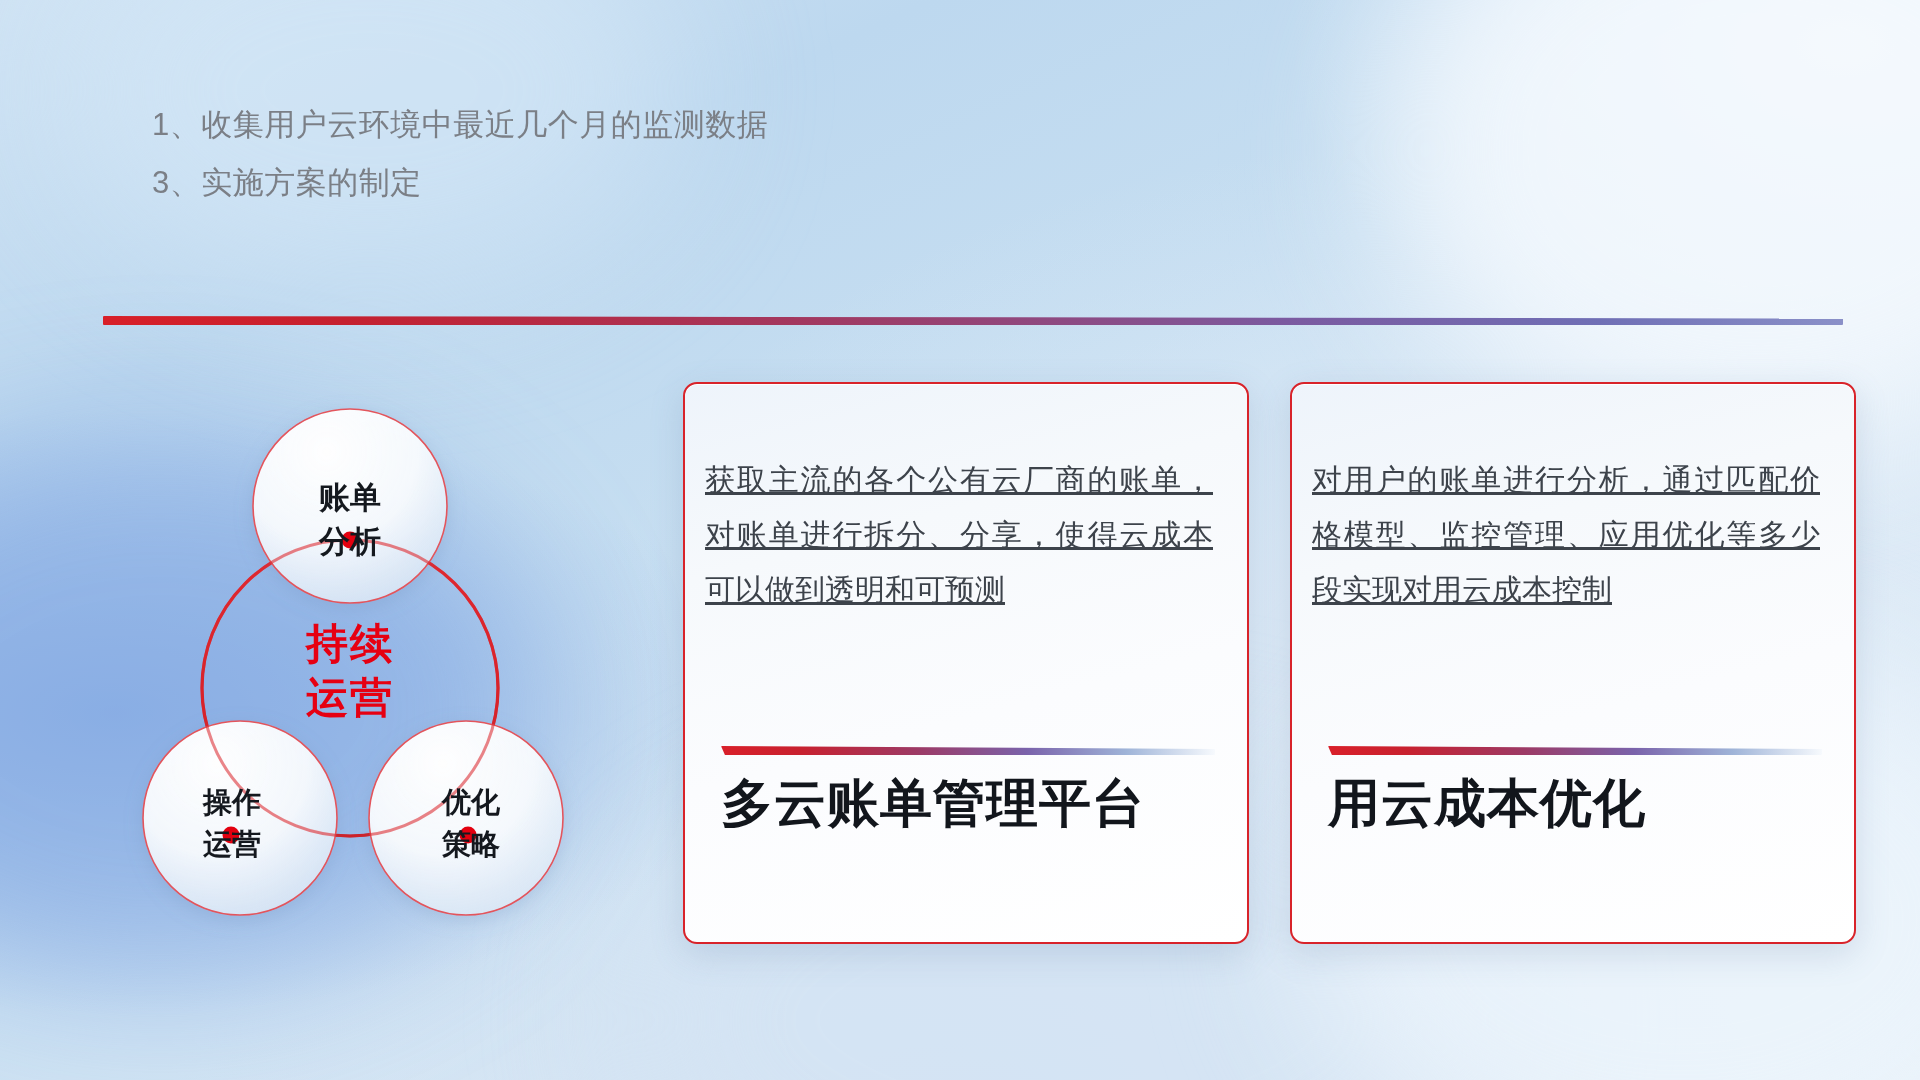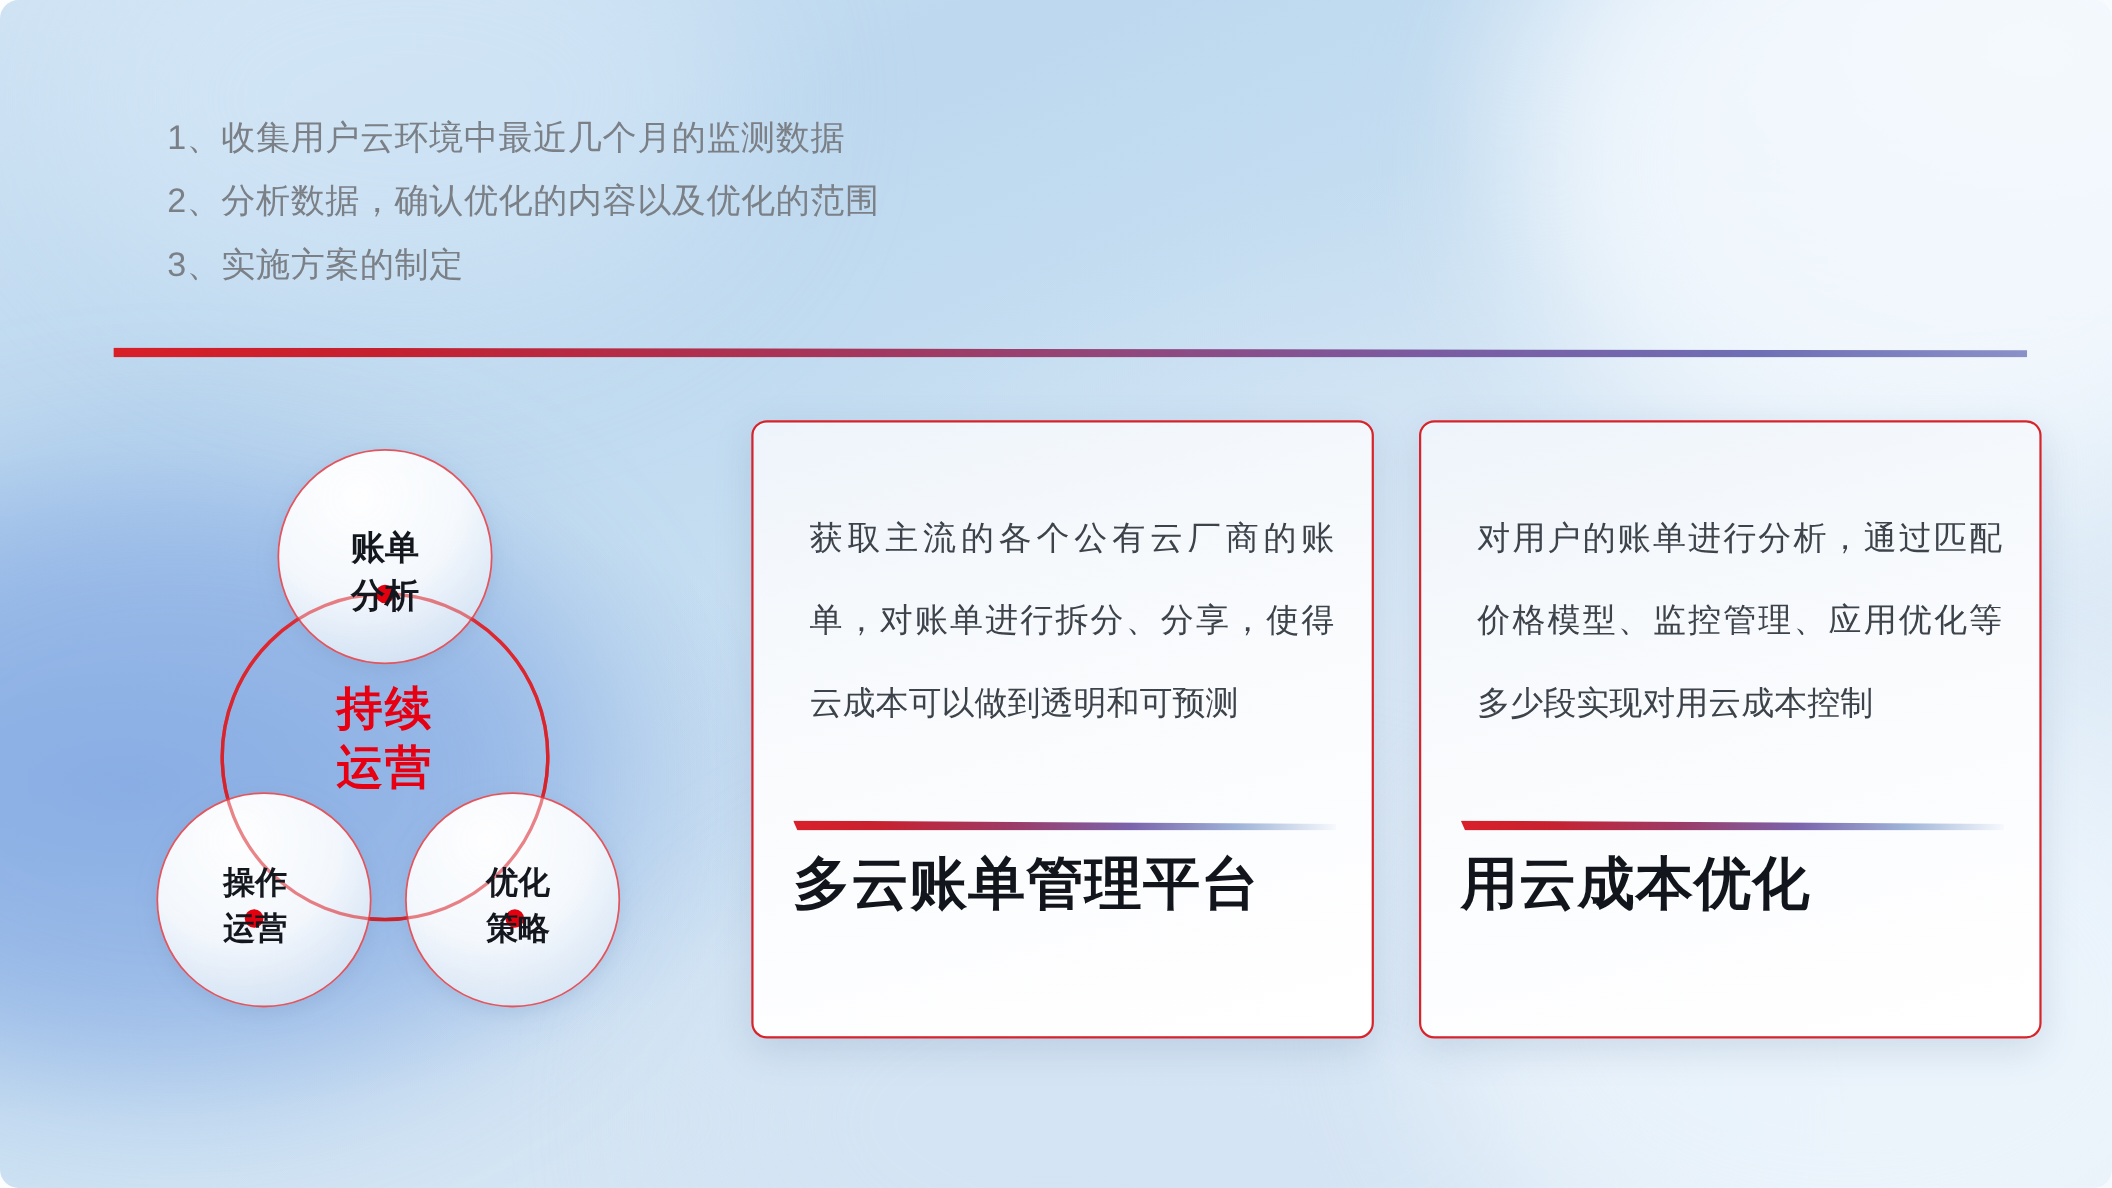--- a/index.html
+++ b/index.html
@@ -10,21 +10,20 @@
   }
   #slide {
     position: relative;
     width: 1920px; height: 1080px;
     background:
       radial-gradient(ellipse 55% 45% at 6% 66%, rgba(120,160,225,0.55) 0%, rgba(120,160,225,0.0) 62%),
       radial-gradient(ellipse 48% 55% at 96% 4%, rgba(236,244,252,0.95) 0%, rgba(236,244,252,0.0) 60%),
       radial-gradient(ellipse 60% 50% at 50% 104%, rgba(208,224,242,0.85) 0%, rgba(208,224,242,0.0) 70%),
       radial-gradient(ellipse 70% 70% at 78% 60%, rgba(225,236,248,0.8) 0%, rgba(225,236,248,0.0) 68%),
       linear-gradient(155deg, #cfe3f4 0%, #bdd8ef 22%, #c6def1 44%, #d8e8f5 68%, #e6f0f8 100%);
-    border-radius: 17px;
   }
   
   .blob {
     position: absolute; border-radius: 50%;
     filter: blur(70px); pointer-events: none;
   }
   .blob.b1 { left: -220px; top: 430px; width: 760px; height: 560px; background: rgba(118,158,224,0.45); }
   .blob.b2 { left: 1380px; top: -160px; width: 760px; height: 620px; background: rgba(246,250,254,0.8); }
   .blob.b3 { left: 620px; top: 760px; width: 900px; height: 520px; background: rgba(212,228,244,0.7); }
   .blob.b4 { left: 1300px; top: 640px; width: 760px; height: 560px; background: rgba(238,246,252,0.75); }
@@ -67,26 +66,27 @@
     border: 2px solid #d8232a;
     background: linear-gradient(165deg, #eef4fb 0%, #f6f9fc 28%, #fbfcfe 58%, #ffffff 100%);
     box-shadow: 0 10px 34px rgba(90,120,160,0.20), inset 0 1px 0 rgba(255,255,255,0.9);
     box-sizing: border-box;
     overflow: hidden;
   }
   .card.card-1 { left: 683px; }
   .card.card-2 { left: 1290px; }
   .card-body {
     position: absolute;
-    left: 51px; right: 34px; top: 68px;
+    left: 20px; right: 34px; top: 68px;
     color: #3d434b;
     font-size: 30px;
-    line-height: 75px;
+    line-height: 55px;
     text-align: justify;
     text-justify: inter-ideograph;
+    text-decoration: underline;
   }
   .card-rule {
     position: absolute; left: 36px; top: 362px;
     width: 494px; height: 9px;
     background: linear-gradient(90deg, #d9202a 0%, #c8212f 16%, #9c3a66 40%, #7a63ab 62%, #9fb4d8 82%, rgba(230,240,250,0.25) 100%);
     clip-path: polygon(0% 0%, 100% 34%, 100% 100%, 0.8% 100%);
     border-radius: 1px;
   }
   .card-title {
     position: absolute; left: 36px; top: 385px; width: 500px;
@@ -104,21 +104,20 @@
 
   <div class="blob b1"></div>
   <div class="blob b2"></div>
   <div class="blob b3"></div>
   <div class="blob b4"></div>
   <div class="blob b5"></div>
 
   <div class="steps-wrap">
     <div class="steps-col left">
       <span class="step-item">1、收集用户云环境中最近几个月的监测数据</span>
-      <span class="step-item">2、分析数据，确认优化的内容以及优化的范围</span>
       <span class="step-item">3、实施方案的制定</span>
     </div>
     <div class="steps-col right">
     </div>
   </div>
 
   <div class="top-rule"></div>
 
   <svg id="venn" viewBox="0 0 560 600">
     <defs>

